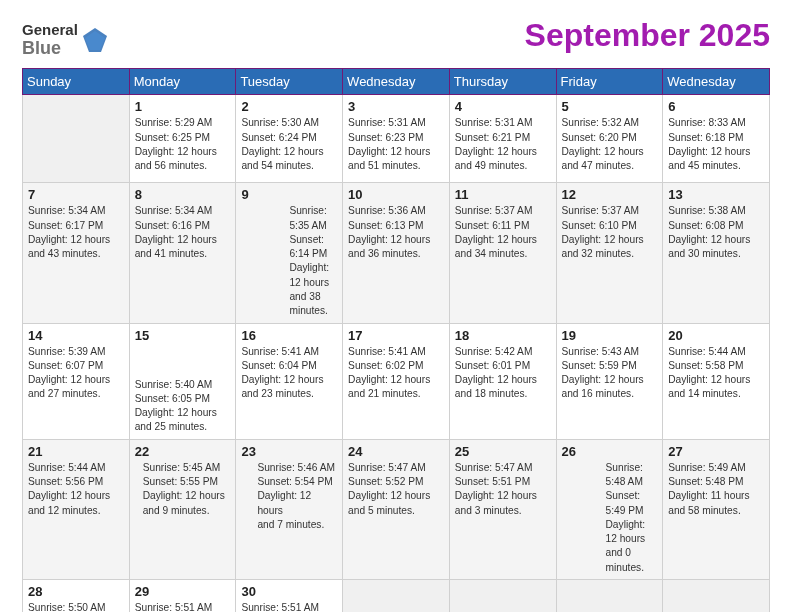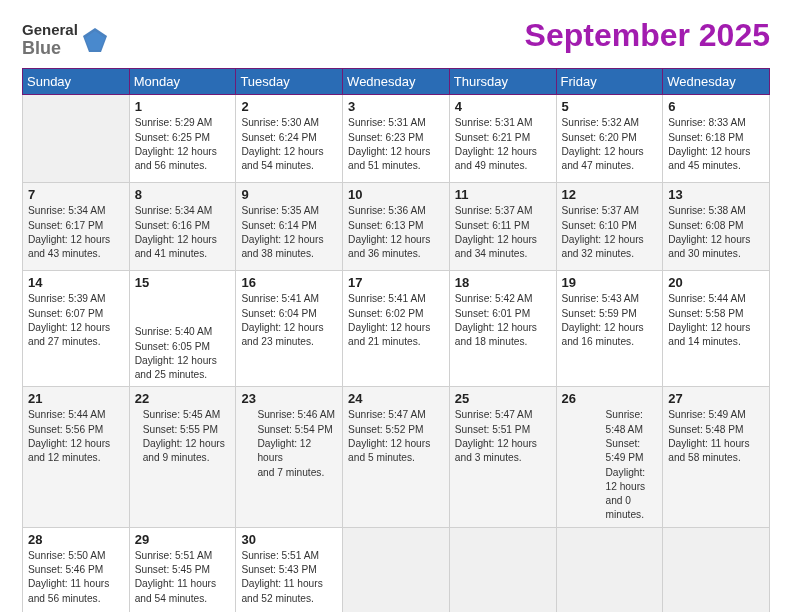--- a/index.html
+++ b/index.html
@@ -194,21 +194,21 @@
           </td>
           <td>
             <div class="cell-date">8</div>
             <div class="cell-info" style="white-space: pre-line;">Sunrise: 5:34 AM
 Sunset: 6:16 PM
 Daylight: 12 hours
 and 41 minutes.</div>
           </td>
           <td>
             <div class="cell-date">9</div>
-            <div class="cell-info" style="white-space: pre-line;">Sunrise: 5:35 AM
+            <div class="cell-info" style="white-space: pre-line; margin-left: 48px;">Sunrise: 5:35 AM
 Sunset: 6:14 PM
 Daylight: 12 hours
 and 38 minutes.</div>
           </td>
           <td>
             <div class="cell-date">10</div>
             <div class="cell-info" style="white-space: pre-line;">Sunrise: 5:36 AM
 Sunset: 6:13 PM
 Daylight: 12 hours
 and 36 minutes.</div>

